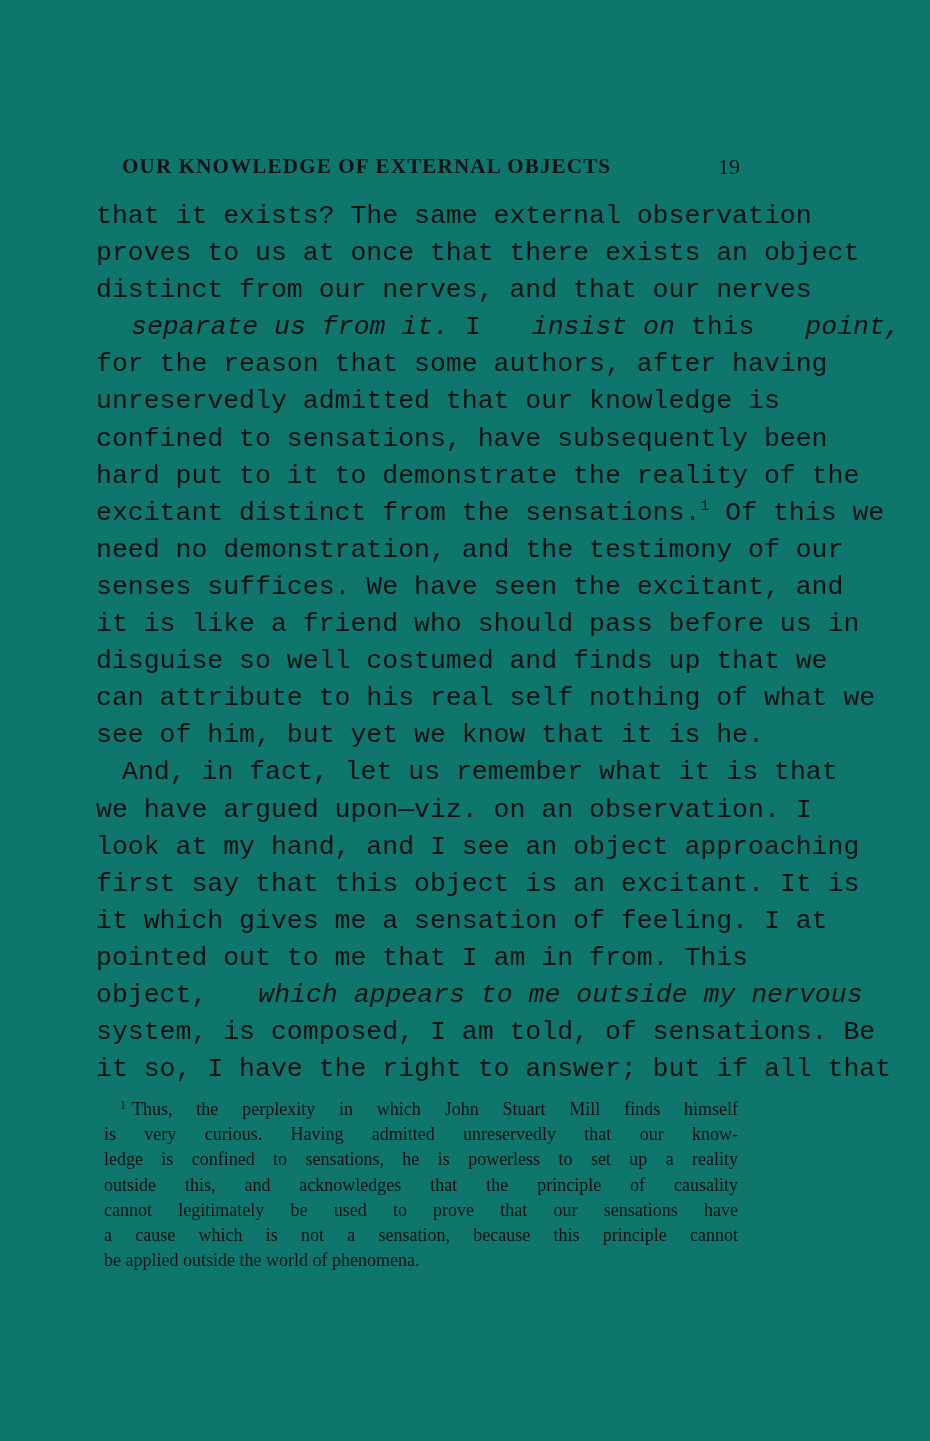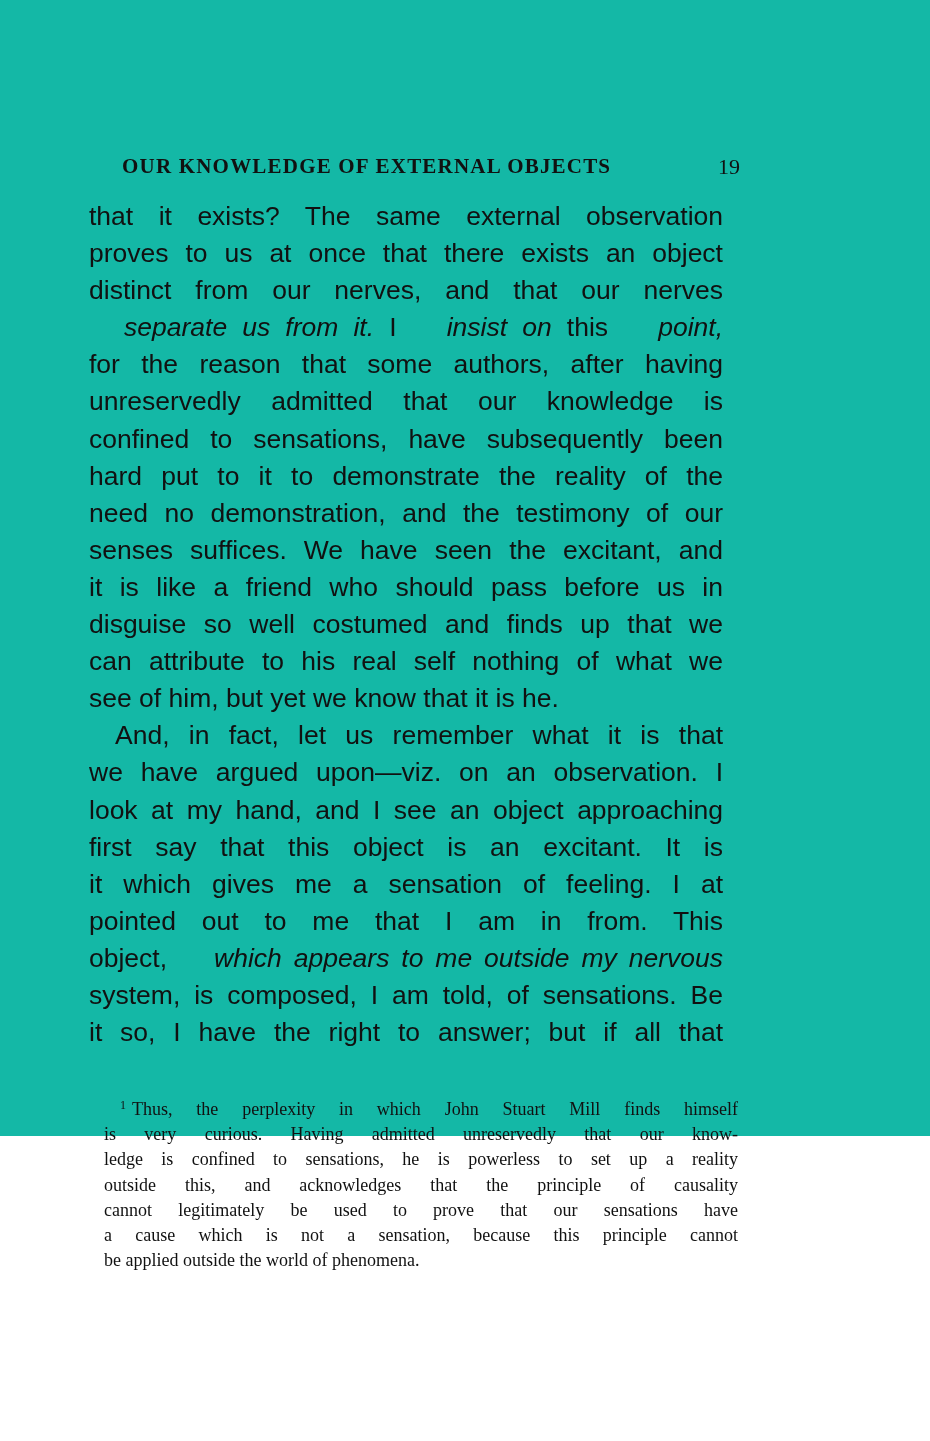--- a/index.html
+++ b/index.html
@@ -1,30 +1,30 @@
 <!DOCTYPE html>
 <html><head>
 <meta charset="utf-8">
 <style>
   html, body { margin: 0; padding: 0; background: #ffffff; }
   body { width: 930px; height: 1441px; position: relative; overflow: hidden; color: #111; }
-  .page { position: absolute; left: 0; top: 0; width: 930px; height: 1136px; background: #14b8a6; }
+  .page { position: absolute; left: 0; top: 0; width: 930px; height: 1441px; background: #0f766e; }
   .running-head {
     position: absolute; left: 122px; top: 154px; width: 618px;
     font-family: "Liberation Serif", "DejaVu Serif", serif;
     font-size: 21px; font-weight: bold; letter-spacing: 1.2px;
     white-space: nowrap;
   }
   .running-head .folio {
     position: absolute; right: 0; top: 0;
     font-weight: normal; font-size: 22px; letter-spacing: 0;
   }
   .body-text {
-    position: absolute; left: 89px; top: 198px; width: 634px;
-    font-family: Liberation Sans, sans-serif;
+    position: absolute; left: 96px; top: 198px; width: 634px;
+    font-family: Liberation Mono, monospace;
     font-size: 26.5px; line-height: 37.1px;
   }
   .line {
     display: block; height: 37.1px; white-space: nowrap;
     text-align: justify; text-align-last: justify;
   }
   .line.last { text-align-last: left; }
   .line.indent { padding-left: 26px; }
   .it { font-style: italic; margin-left: 35px; }
   sup.fn-ref { font-size: 15px; line-height: 0; vertical-align: 10px; }
@@ -48,20 +48,21 @@
 
   <div class="body-text" id="body-text">
       <div class="line">that it exists?  The same external observation</div>
       <div class="line">proves to us at once that there exists an object</div>
       <div class="line">distinct from our nerves, and that our nerves</div>
       <div class="line"><span class="it">separate us from it.</span><span>  I </span><span class="it">insist on</span><span> this </span><span class="it">point,</span></div>
       <div class="line">for the reason that some authors, after having</div>
       <div class="line">unreservedly admitted that our knowledge is</div>
       <div class="line">confined to sensations, have subsequently been</div>
       <div class="line">hard put to it to demonstrate the reality of the</div>
+      <div class="line"><span>excitant distinct from the sensations.</span><sup class="fn-ref">1</sup><span>   Of this we</span></div>
       <div class="line">need no demonstration, and the testimony of our</div>
       <div class="line">senses suffices.  We have seen the excitant, and</div>
       <div class="line">it is like a friend who should pass before us in</div>
       <div class="line">disguise so well costumed and finds up that we</div>
       <div class="line">can attribute to his real self nothing of what we</div>
       <div class="line last">see of him, but yet we know that it is he.</div>
       <div class="line indent">And, in fact, let us remember what it is that</div>
       <div class="line">we have argued upon—viz. on an observation.  I</div>
       <div class="line">look at my hand, and I see an object approaching</div>
       <div class="line">first say that this object is an excitant.  It is</div>

